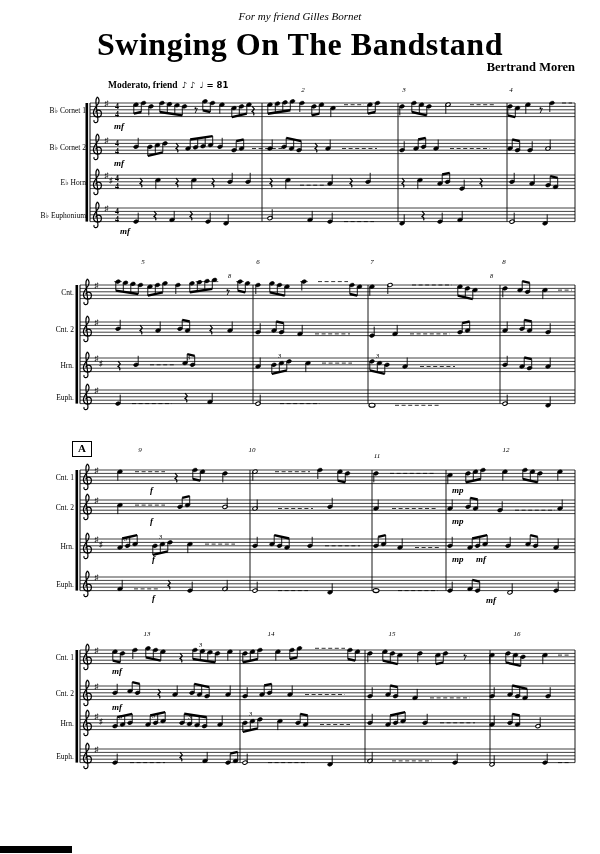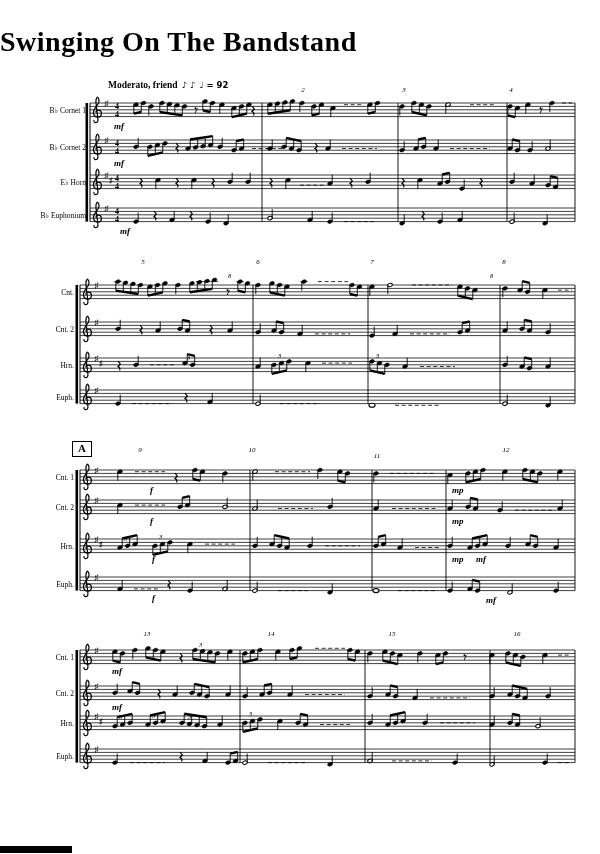--- a/index.html
+++ b/index.html
@@ -1,34 +1,36 @@
 <!DOCTYPE html>
 <html><head>
 <meta charset="utf-8">
 <style>
   html,body{margin:0;padding:0;background:#e8e8e8;}
   .page{position:relative;width:600px;height:854px;background:#ffffff;overflow:hidden;
         font-family:"Liberation Serif","DejaVu Serif",serif;color:#000;}
   .abs{position:absolute;}
   .dedication{top:10px;left:0;width:600px;text-align:center;font-style:italic;font-size:11px;}
-  .title{top:26px;left:0;width:600px;font-weight:bold;font-size:28px;letter-spacing:.5px;}
+  .title{top:26px;left:0;width:600px;text-align:center;font-weight:bold;font-size:32px;letter-spacing:.5px;}
   .composer{top:60px;left:0;width:575px;text-align:right;font-weight:bold;font-size:12.5px;}
   .tempo{top:80px;left:108px;font-weight:bold;font-size:9.5px;white-space:nowrap;}
   .tempo .glyph{font-family:"DejaVu Sans",sans-serif;font-weight:bold;font-size:8.5px;margin-left:4px;}
   .rehearsal{top:441px;left:72px;border:1.4px solid #000;font-weight:bold;font-size:11px;
              padding:0px 5px 1px 5px;line-height:13px;background:#fff;}
   .bottom-bar{left:0;top:846px;width:72px;height:7px;background:#000;}
   svg text{font-family:"Liberation Serif","DejaVu Sans",serif;}
 </style>
 </head>
 <body>
 
 <div class="page">
+  <div class="abs dedication">For my friend Gilles Bornet</div>
   <div class="abs title">Swinging On The Bandstand</div>
-  <div class="abs tempo"><span>Moderato, friend</span><span class="glyph">♪ ♪</span><span class="glyph">♩ = 92</span></div>
+  <div class="abs composer">Bertrand Moren</div>
+  <div class="abs tempo"><span>Moderato, friend</span><span class="glyph">♪ ♪</span><span class="glyph">♩ = 81</span></div>
   <div class="abs rehearsal">A</div>
   <svg id="score-svg" class="abs" style="left:0;top:0" width="600" height="854" viewBox="0 0 600 854">
       <rect x="85.5" y="103" width="2.6" height="118.6" fill="#000"></rect>
       <line x1="90" y1="103" x2="90" y2="221.6" stroke="#000" stroke-width="1"></line>
       <line x1="262" y1="103" x2="262" y2="221.6" stroke="#000" stroke-width="0.9"></line>
       <line x1="398" y1="103" x2="398" y2="221.6" stroke="#000" stroke-width="0.9"></line>
       <line x1="507" y1="103" x2="507" y2="221.6" stroke="#000" stroke-width="0.9"></line>
       <line x1="575" y1="103" x2="575" y2="221.6" stroke="#000" stroke-width="0.9"></line>
       <text x="303" y="92" font-size="7" fill="#000" font-style="italic" text-anchor="middle">2</text>
       <text x="404" y="92" font-size="7" fill="#000" font-style="italic" text-anchor="middle">3</text>

